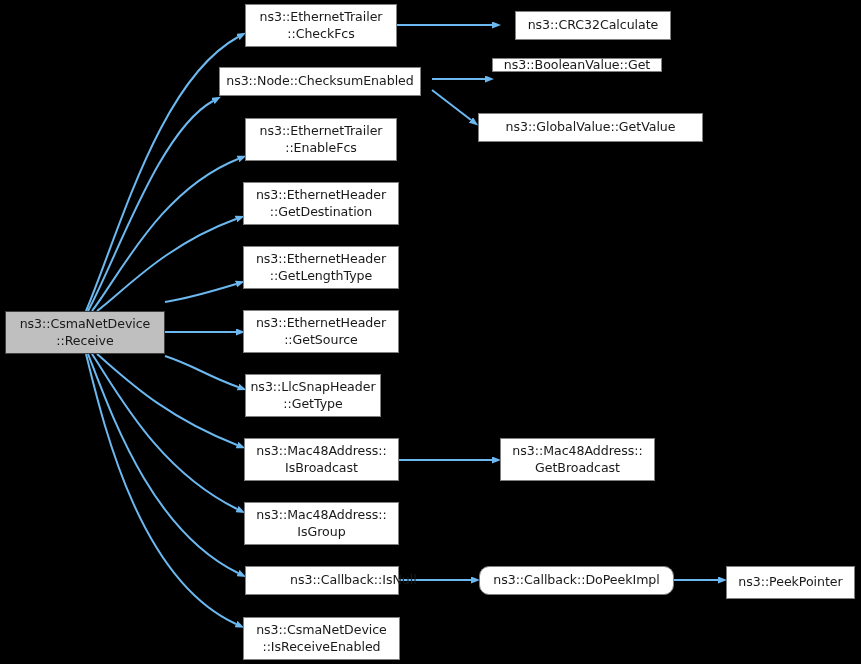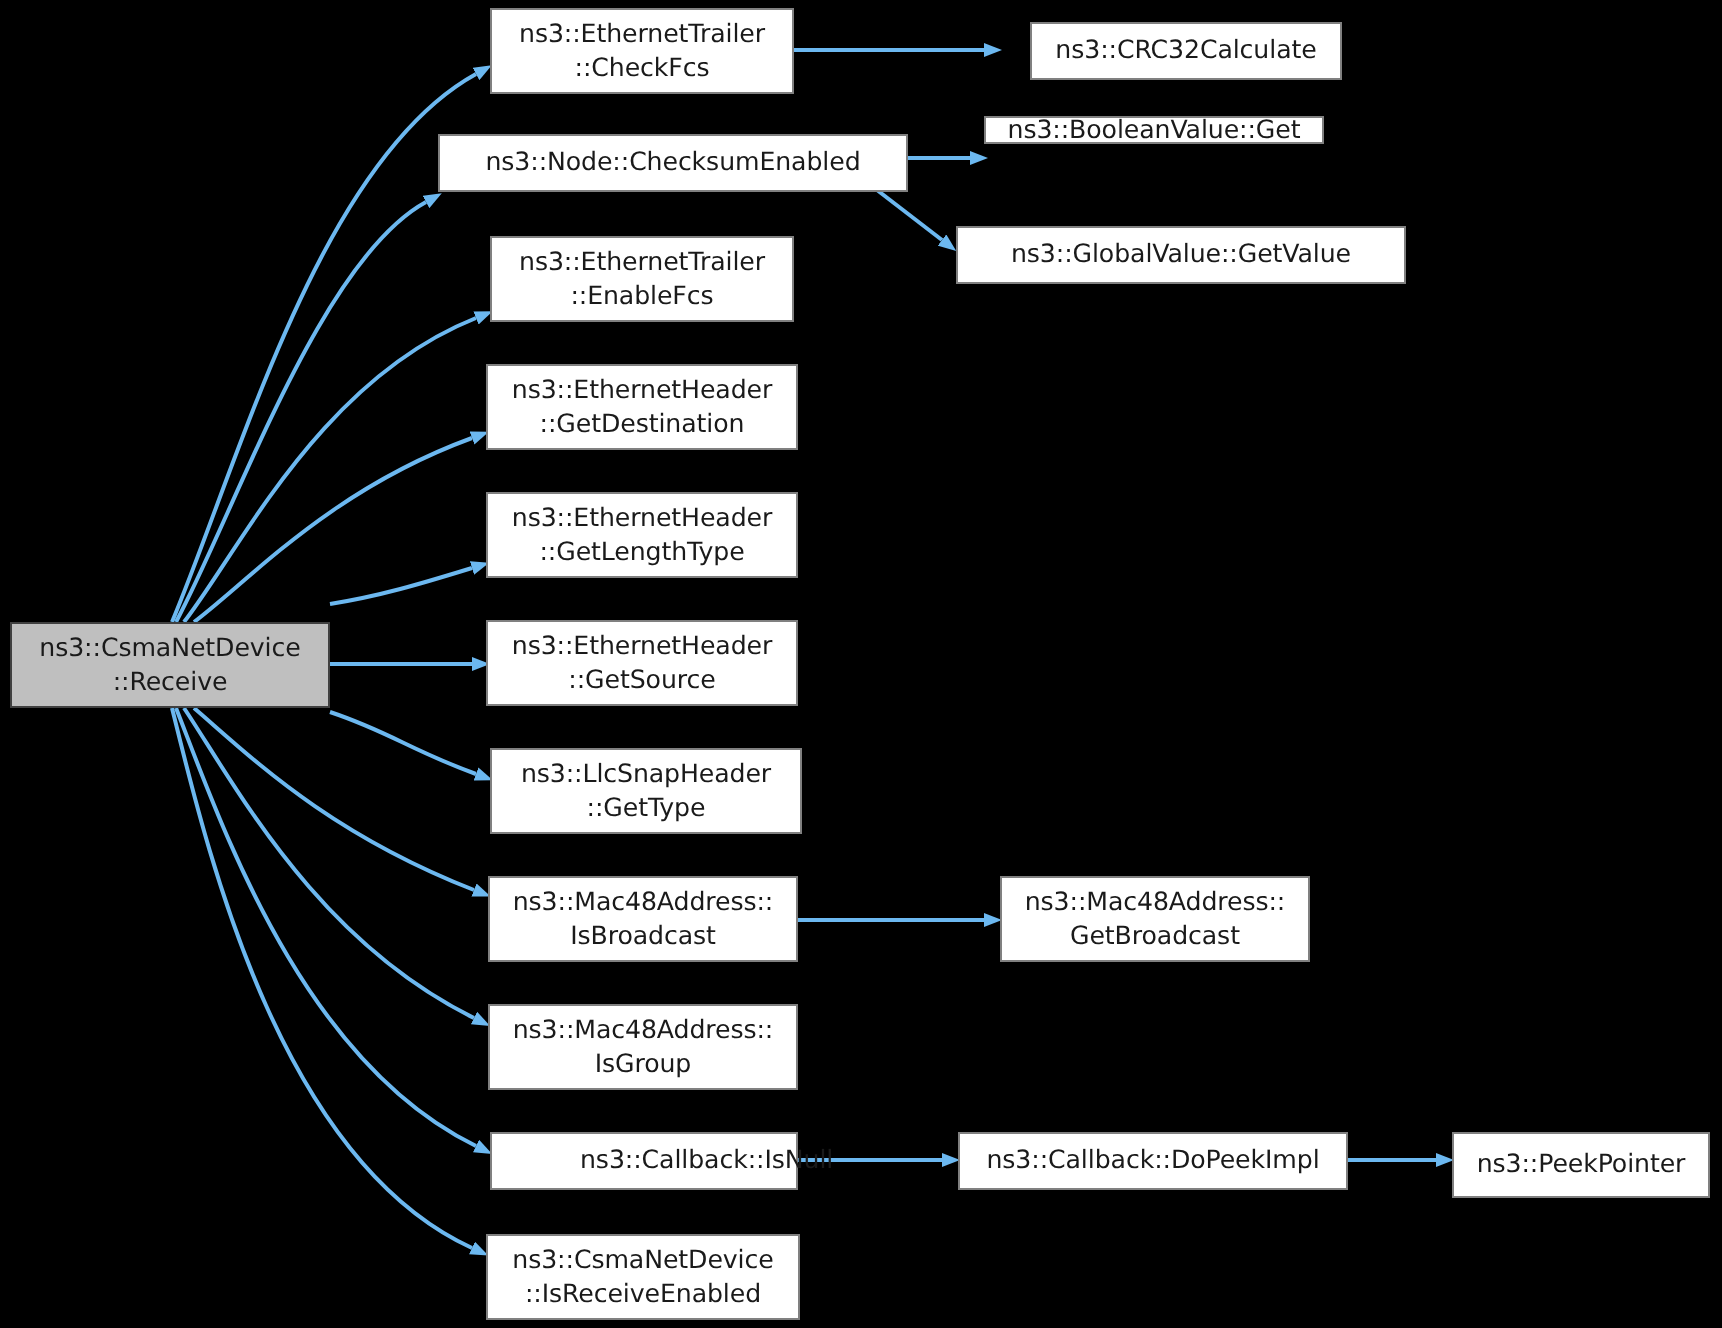--- a/index.html
+++ b/index.html
@@ -80,39 +80,39 @@
         <path d="M 399,460 L 492,460" fill="none" stroke="#6CB8F0" stroke-width="2" marker-end="url(#arrowhead)"></path>
         <path d="M 399,580 L 471,580" fill="none" stroke="#6CB8F0" stroke-width="2" marker-end="url(#arrowhead)"></path>
         <path d="M 674,580 L 718,580" fill="none" stroke="#6CB8F0" stroke-width="2" marker-end="url(#arrowhead)"></path>
       </g>
   </svg>
   <div id="nodes-layer">
       <div class="node current" style="left: 5px; top: 311px; width: 160px; height: 43px;"><span class="node-label">ns3::CsmaNetDevice
 ::Receive</span></div>
       <div class="node" style="left: 245px; top: 4px; width: 152px; height: 43px;"><span class="node-label">ns3::EthernetTrailer
 ::CheckFcs</span></div>
-      <div class="node" style="left: 219px; top: 67px; width: 235px; height: 29px;"><span class="node-label">ns3::Node::ChecksumEnabled</span></div>
+      <div class="node" style="left: 219px; top: 67px; width: 202px; height: 29px;"><span class="node-label">ns3::Node::ChecksumEnabled</span></div>
       <div class="node" style="left: 245px; top: 118px; width: 152px; height: 43px;"><span class="node-label">ns3::EthernetTrailer
 ::EnableFcs</span></div>
       <div class="node" style="left: 243px; top: 182px; width: 156px; height: 43px;"><span class="node-label">ns3::EthernetHeader
 ::GetDestination</span></div>
       <div class="node" style="left: 243px; top: 246px; width: 156px; height: 43px;"><span class="node-label">ns3::EthernetHeader
 ::GetLengthType</span></div>
       <div class="node" style="left: 243px; top: 310px; width: 156px; height: 43px;"><span class="node-label">ns3::EthernetHeader
 ::GetSource</span></div>
-      <div class="node" style="left: 245px; top: 374px; width: 156px; height: 43px;"><span class="node-label">ns3::LlcSnapHeader
+      <div class="node" style="left: 245px; top: 374px; width: 136px; height: 43px;"><span class="node-label">ns3::LlcSnapHeader
 ::GetType</span></div>
       <div class="node" style="left: 244px; top: 438px; width: 155px; height: 43px;"><span class="node-label">ns3::Mac48Address::
 IsBroadcast</span></div>
       <div class="node" style="left: 244px; top: 502px; width: 155px; height: 43px;"><span class="node-label">ns3::Mac48Address::
 IsGroup</span></div>
       <div class="node" style="left: 245px; top: 566px; width: 154px; height: 29px; padding-left: 40px;"><span class="node-label">ns3::Callback::IsNull</span></div>
       <div class="node" style="left: 243px; top: 617px; width: 157px; height: 43px;"><span class="node-label">ns3::CsmaNetDevice
 ::IsReceiveEnabled</span></div>
       <div class="node" style="left: 500px; top: 11px; width: 156px; height: 29px; margin-left: 15px;"><span class="node-label">ns3::CRC32Calculate</span></div>
       <div class="node" style="left: 492px; top: 58px; width: 170px; height: 14px;"><span class="node-label">ns3::BooleanValue::Get</span></div>
       <div class="node" style="left: 478px; top: 113px; width: 225px; height: 29px;"><span class="node-label">ns3::GlobalValue::GetValue</span></div>
       <div class="node" style="left: 500px; top: 438px; width: 155px; height: 43px;"><span class="node-label">ns3::Mac48Address::
 GetBroadcast</span></div>
-      <div class="node" style="left: 479px; top: 566px; width: 195px; height: 29px;"><span class="node-label">ns3::Callback::DoPeekImpl</span></div>
+      <div class="node" style="left: 479px; top: 566px; width: 195px; height: 29px; border-radius: 10px;"><span class="node-label">ns3::Callback::DoPeekImpl</span></div>
       <div class="node" style="left: 726px; top: 566px; width: 129px; height: 33px;"><span class="node-label">ns3::PeekPointer</span></div>
     </div>
 </div>
 
 </body></html>

